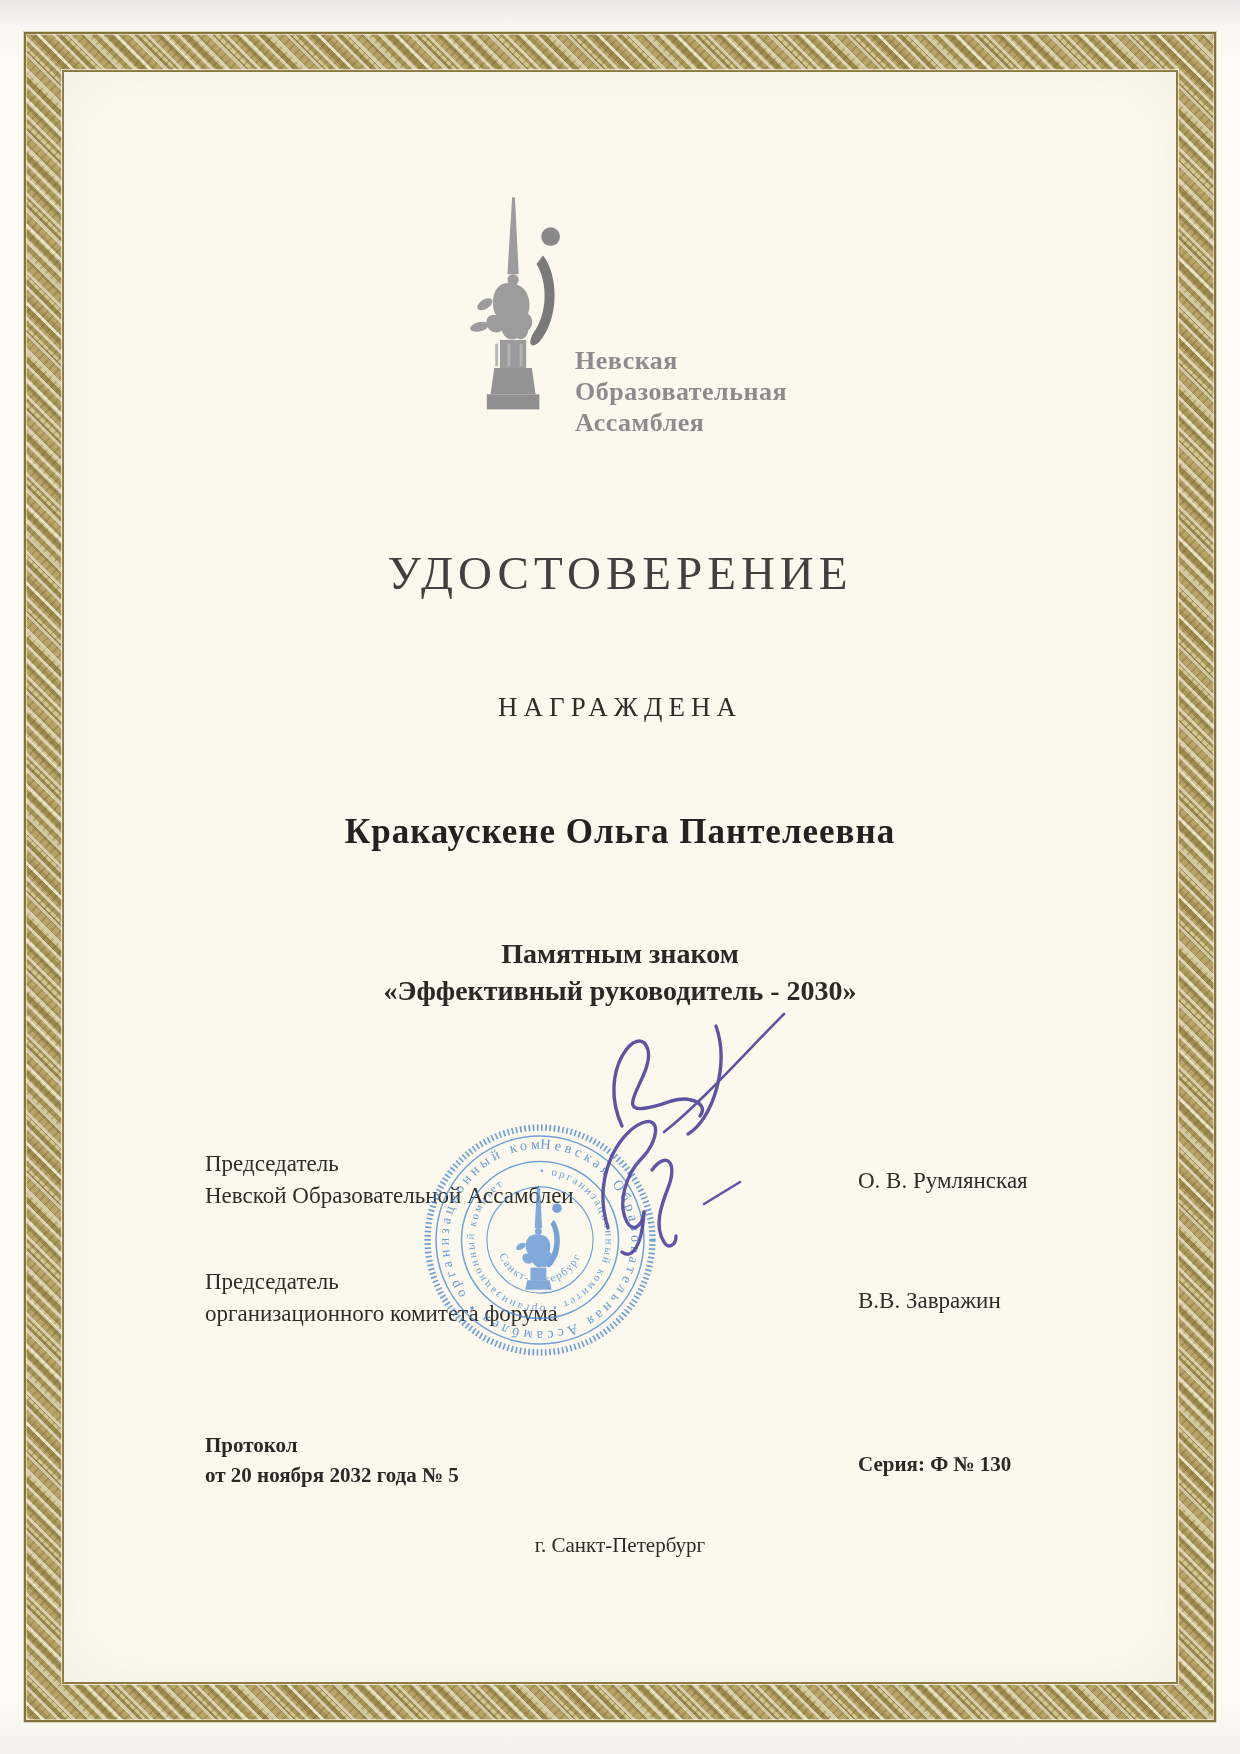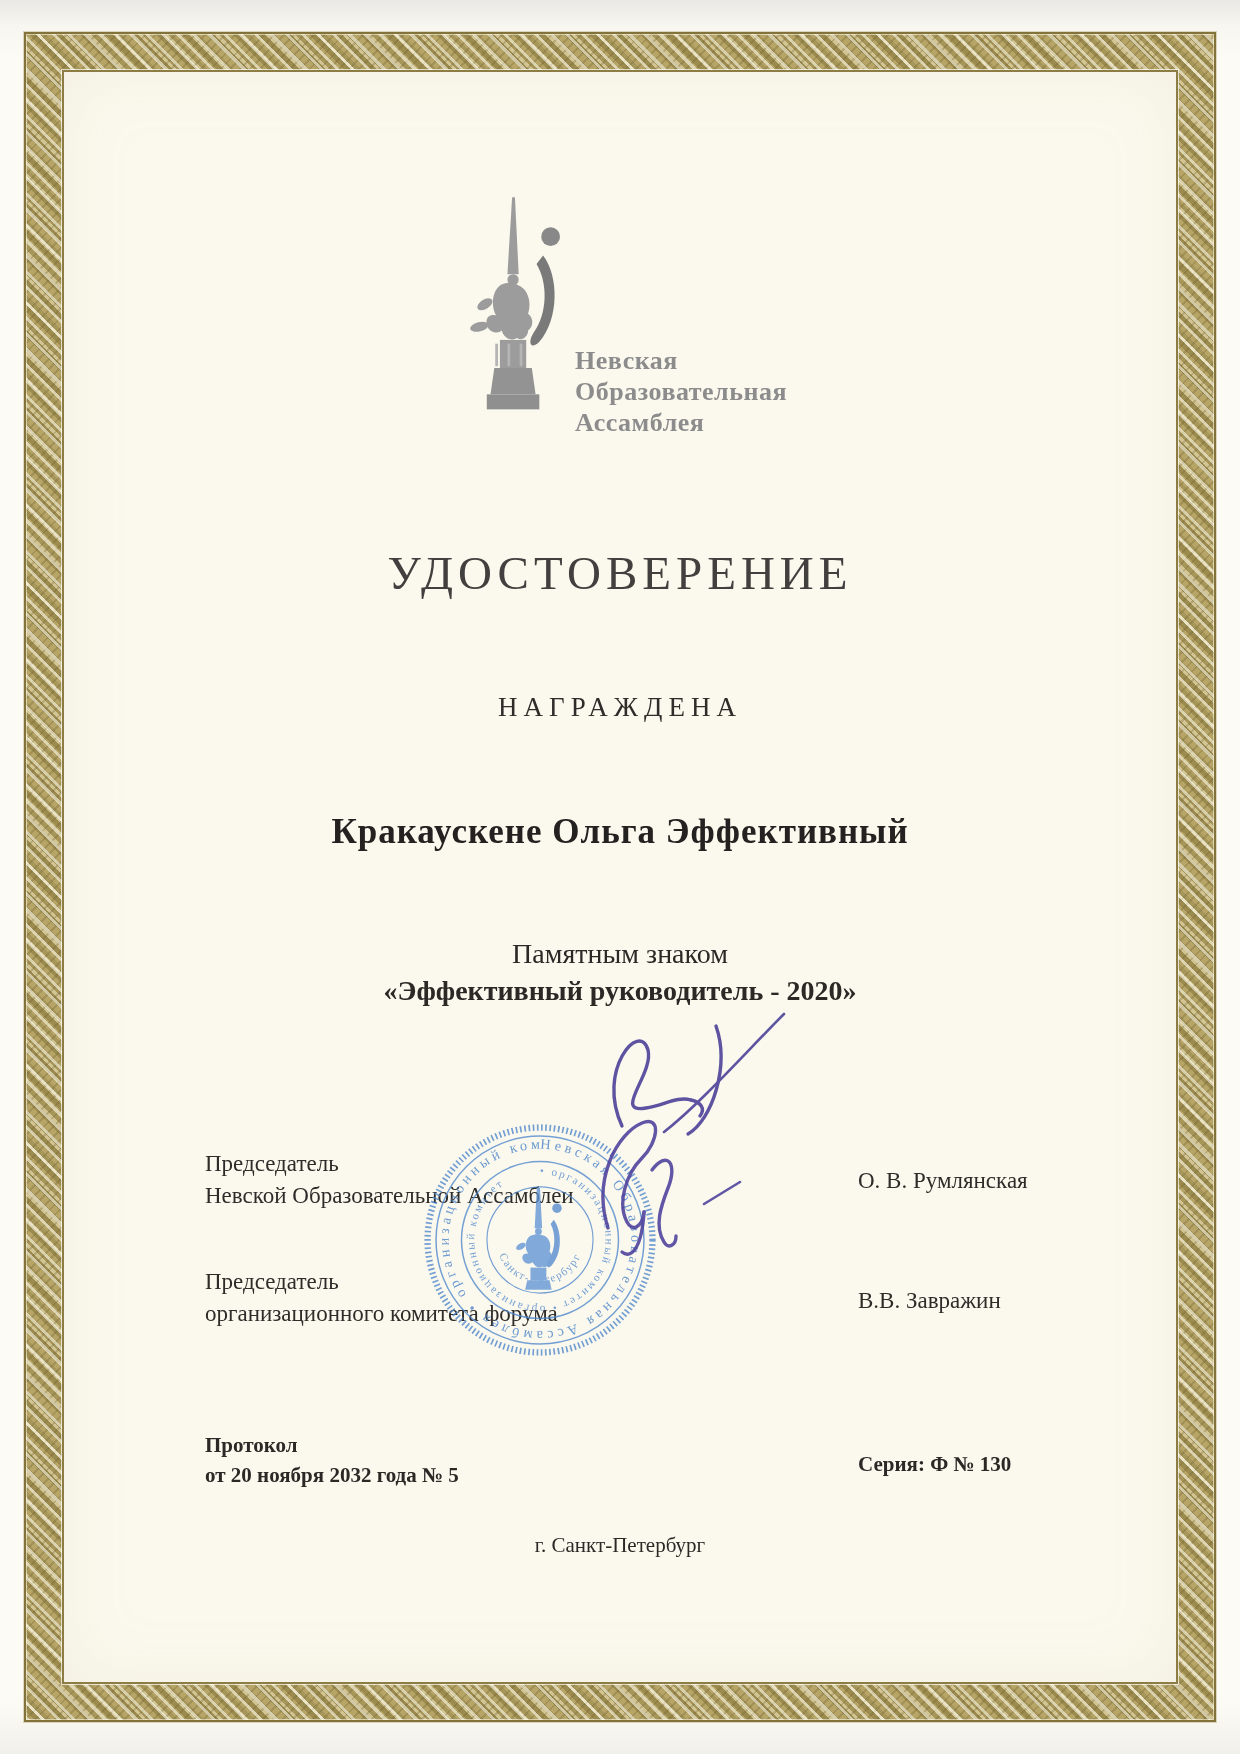--- a/index.html
+++ b/index.html
@@ -30,21 +30,21 @@
   .center{left:0; right:0; text-align:center;}
 
   .logo-wrap{top:192px; display:flex; justify-content:center; align-items:flex-end; width:100%;}
   .logo-text{
     font-weight:bold; color:#8c8c8c; font-size:26px; line-height:31px;
     letter-spacing:.5px; margin-bottom:-14px;
   }
   .title{top:546px; font-size:47px; letter-spacing:5px; color:#41403e; font-weight:normal;}
   .awarded{top:692px; font-size:27px; letter-spacing:6px; color:#2f2d2a;}
   .recipient{top:812px; font-size:35px; font-weight:bold; letter-spacing:1px; color:#242220;}
-  .award-line1{top:938px; font-size:28px; font-weight:normal; color:#2b2926;}
+  .award-line1{top:938px; font-size:28px; font-weight:bold; color:#2b2926;}
   .award-line2{top:975px; font-size:28px; font-weight:bold; color:#2b2926;}
 
   .sig-label{left:205px; width:560px; font-size:23px; line-height:32px; color:#2e2c29;}
   .sig-label.row1{top:1148px;}
   .sig-label.row2{top:1266px;}
   .sig-name{left:858px; font-size:23px; color:#2e2c29;}
   .sig-name.row1{top:1168px;}
   .sig-name.row2{top:1288px;}
 
   .protocol{left:205px; top:1430px; font-size:21px; font-weight:bold; line-height:30px; color:#2b2926;}
@@ -87,23 +87,23 @@
     </svg>
     <div class="logo-text">
       <div>Невская</div>
       <div>Образовательная</div>
       <div>Ассамблея</div>
     </div>
   </div>
 
   <div class="abs center title">УДОСТОВЕРЕНИЕ</div>
   <div class="abs center awarded">НАГРАЖДЕНА</div>
-  <div class="abs center recipient">Кракаускене Ольга Эффективный</div>
+  <div class="abs center recipient">Кракаускене Ольга Пантелеевна</div>
   <div class="abs center award-line1">Памятным знаком</div>
-  <div class="abs center award-line2">«Эффективный руководитель - 2020»</div>
+  <div class="abs center award-line2">«Эффективный руководитель - 2030»</div>
 
   <div class="abs sig-label row1">
     <div>Председатель</div>
     <div>Невской Образовательной Ассамблеи</div>
   </div>
   <div class="abs sig-name row1">О. В. Румлянская</div>
 
   <div class="abs sig-label row2">
     <div>Председатель</div>
     <div>организационного комитета форума</div>

